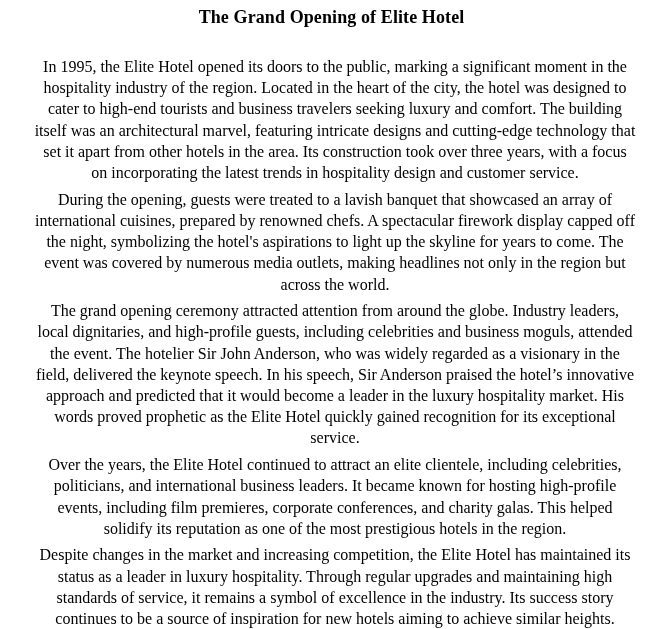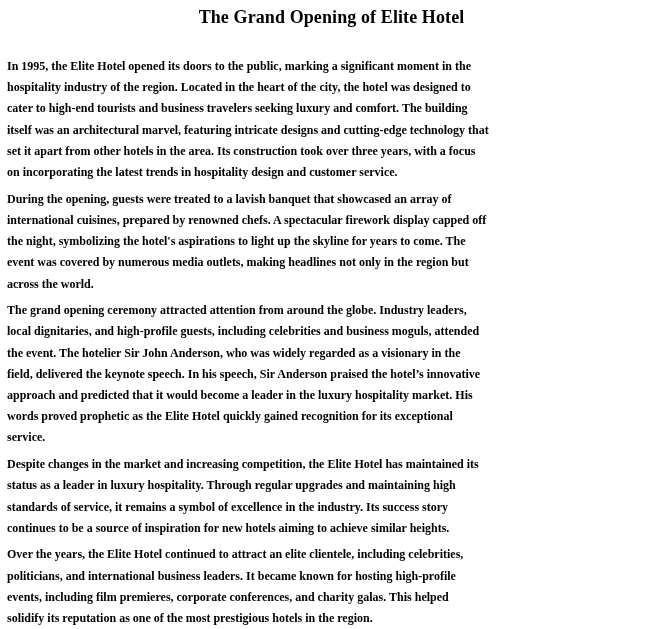--- a/index.html
+++ b/index.html
@@ -22,24 +22,24 @@
     width: 663px;
     margin: 0 0 28px -7px;
     font-size: 18px;
     line-height: 22px;
     font-weight: 700;
     text-align: center;
     letter-spacing: 0.1px;
   }
   .doc-body p.para {
     margin: 0 0 5.5px 0;
-    font-size: 12px;
+    font-size: 16px;
     line-height: 21.2px;
-    font-weight: 700;
-    text-align: left;
+    font-weight: 400;
+    text-align: center;
     white-space: pre;  
   }
 </style>
 </head>
 <body>
 
 <div class="page">
   <h1 class="doc-title">The Grand Opening of Elite Hotel</h1>
 
   <div class="doc-body">
@@ -54,22 +54,22 @@
 the night, symbolizing the hotel's aspirations to light up the skyline for years to come. The
 event was covered by numerous media outlets, making headlines not only in the region but
 across the world.</p>
     <p class="para">The grand opening ceremony attracted attention from around the globe. Industry leaders,
 local dignitaries, and high-profile guests, including celebrities and business moguls, attended
 the event. The hotelier Sir John Anderson, who was widely regarded as a visionary in the
 field, delivered the keynote speech. In his speech, Sir Anderson praised the hotel’s innovative
 approach and predicted that it would become a leader in the luxury hospitality market. His
 words proved prophetic as the Elite Hotel quickly gained recognition for its exceptional
 service.</p>
+    <p class="para">Over the years, the Elite Hotel continued to attract an elite clientele, including celebrities,
+politicians, and international business leaders. It became known for hosting high-profile
+events, including film premieres, corporate conferences, and charity galas. This helped
+solidify its reputation as one of the most prestigious hotels in the region.</p>
     <p class="para">Despite changes in the market and increasing competition, the Elite Hotel has maintained its
 status as a leader in luxury hospitality. Through regular upgrades and maintaining high
 standards of service, it remains a symbol of excellence in the industry. Its success story
 continues to be a source of inspiration for new hotels aiming to achieve similar heights.</p>
-    <p class="para">Over the years, the Elite Hotel continued to attract an elite clientele, including celebrities,
-politicians, and international business leaders. It became known for hosting high-profile
-events, including film premieres, corporate conferences, and charity galas. This helped
-solidify its reputation as one of the most prestigious hotels in the region.</p>
   </div>
 </div>
 
 </body></html>

